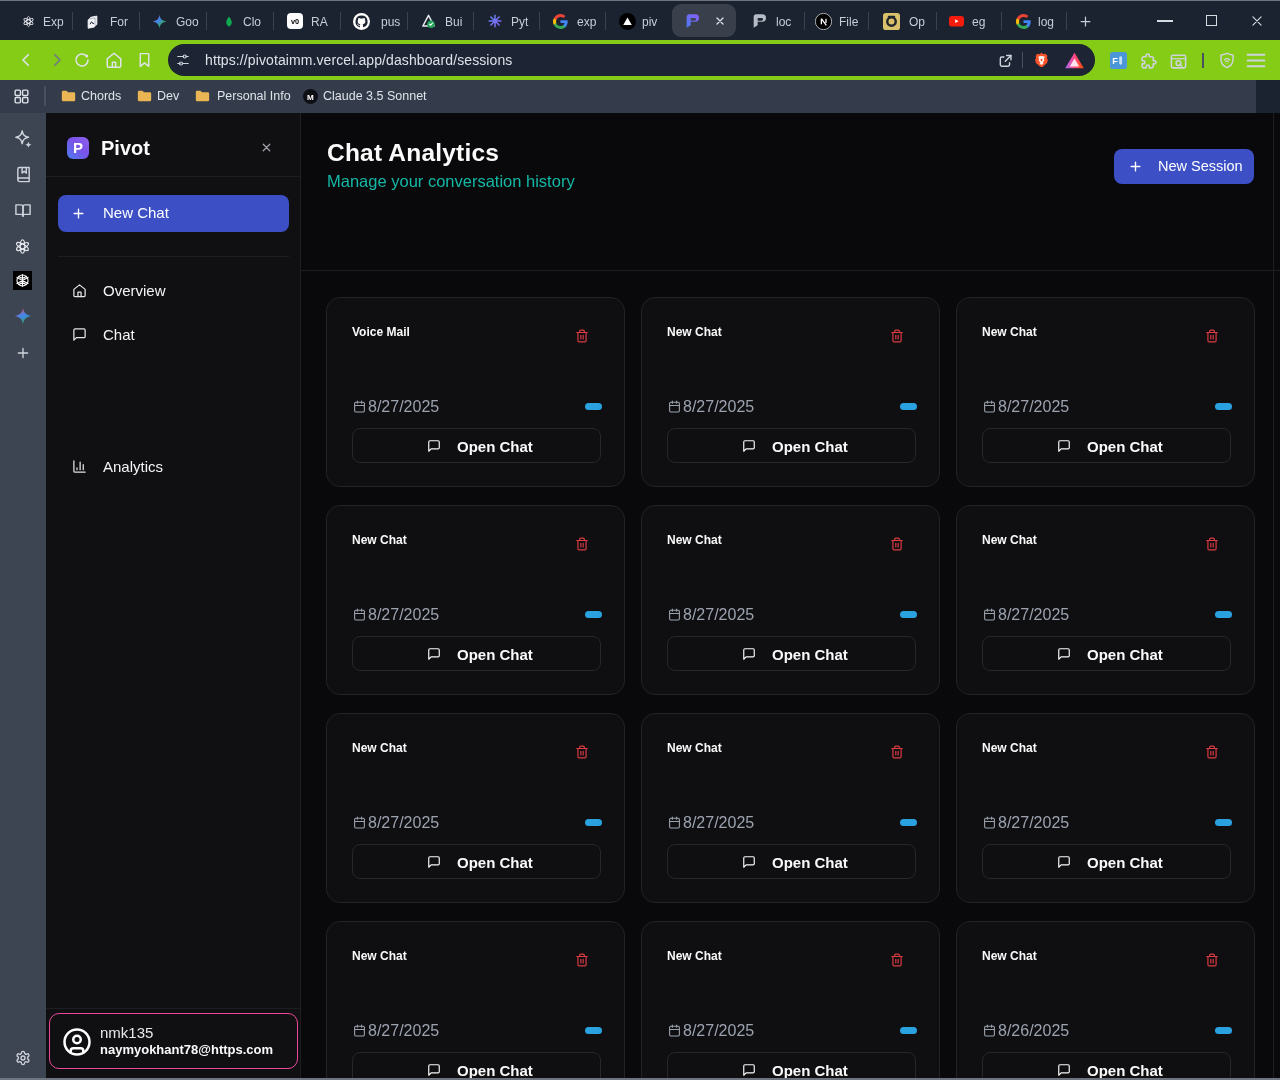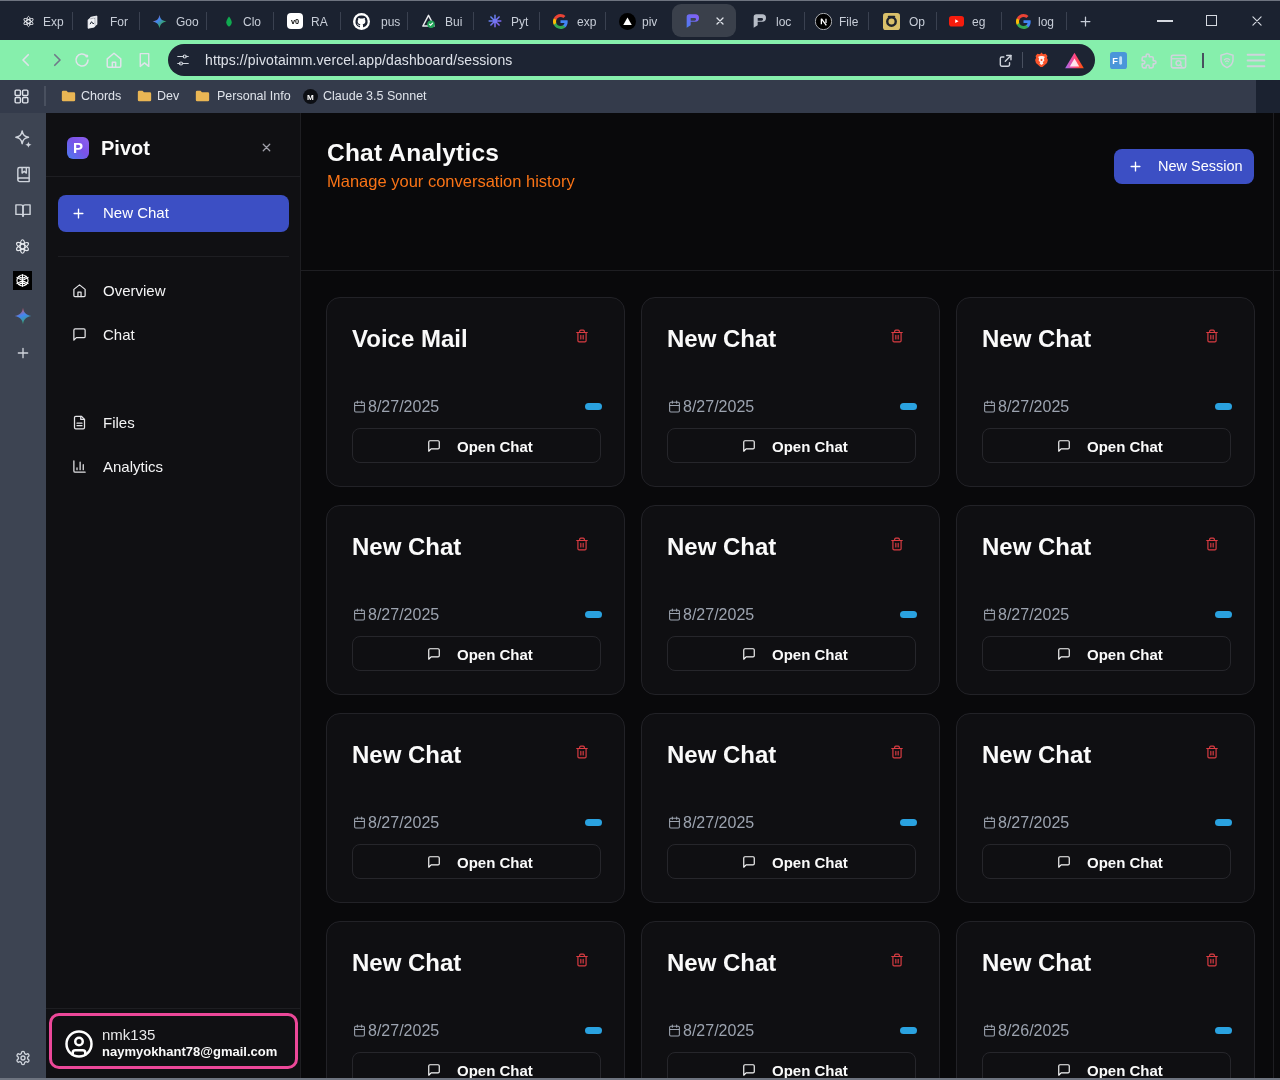--- a/index.html
+++ b/index.html
@@ -6,21 +6,21 @@
 html,body { width:1280px; height:1080px; overflow:hidden; background:#1b2230; font-family:"Liberation Sans", sans-serif; }
 .abs { position:absolute; }
 #stage { position:relative; width:1280px; height:1080px; }
 
 #topline { left:0; top:0; width:1280px; height:1px; background:#6e7480; }
 #tabstrip { left:0; top:1px; width:1280px; height:39px; background:#1b2230; }
 .tablabel { position:absolute; top:14px; font-size:12px; color:#c7cdd7; white-space:nowrap; }
 .tabsep { position:absolute; top:11px; width:1px; height:18px; background:#3a4150; }
 #activetab { position:absolute; left:672px; top:3px; width:64px; height:33px; background:#3a404b; border-radius:9px; }
 
-#toolbar { left:0; top:40px; width:1280px; height:40px; background:#86efac; }
+#toolbar { left:0; top:40px; width:1280px; height:40px; background:#84cc16; }
 #urlpill { position:absolute; left:168px; top:4px; width:927px; height:32px; background:#1d2433; border-radius:16px; }
 #urltext { position:absolute; left:37px; top:8px; font-size:14px; color:#dde1e8; letter-spacing:0.1px; }
 
 #bookbar { left:0; top:80px; width:1256px; height:33px; background:#343b4b; }
 .bklabel { position:absolute; top:9px; font-size:12.5px; color:#dfe3ea; white-space:nowrap; }
 
 #bsidebar { left:0; top:113px; width:46px; height:965px; background:#3d4452; }
 
 #appsidebar { left:46px; top:113px; width:255px; height:965px; background:#101013; border-right:1px solid #1e1e22; }
 #appmain { left:301px; top:113px; width:979px; height:967px; background:#09090b; }
@@ -31,35 +31,35 @@
 #pivotname { position:absolute; left:55px; top:24px; font-size:20px; font-weight:bold; color:#fafafa; }
 #sbline1 { position:absolute; left:0px; top:63px; width:255px; height:1px; background:#1e1e22; }
 #newchat { position:absolute; left:12px; top:82px; width:231px; height:37px; border-radius:8px; background:#3c4fc4; }
 #newchat .txt { position:absolute; left:45px; top:9px; font-size:15px; color:#fff; font-weight:500; }
 #sbline2 { position:absolute; left:12px; top:143px; width:231px; height:1px; background:#1e1e22; }
 .nav { position:absolute; left:12px; width:231px; height:36px; border-radius:8px; }
 .nav .txt { position:absolute; left:45px; top:9px; font-size:15px; color:#f4f4f5; font-weight:500; }
 .nav.active { background:#1b8bd0; }
 .nav svg { position:absolute; left:14px; top:10px; }
 #sbline3 { position:absolute; left:0px; top:895px; width:255px; height:1px; background:#1e1e22; }
-#userbox { position:absolute; left:3px; top:900px; width:249px; height:56px; border:3px solid #ec4899; border-radius:10px; background:#101013; }
+#userbox { position:absolute; left:3px; top:900px; width:249px; height:56px; border:1px solid #ec4899; border-radius:10px; background:#101013; }
 #userbox .n1 { position:absolute; left:50px; top:10px; font-size:15px; color:#e8e8ea; }
 #userbox .n2 { position:absolute; left:50px; top:28px; font-size:13px; font-weight:bold; color:#fafafa; }
 
 #h1 { position:absolute; left:327px; top:139px; font-size:24.5px; font-weight:bold; color:#fafafa; letter-spacing:0.2px; }
-#h2 { position:absolute; left:327px; top:172px; font-size:16.5px; color:#f97316; }
+#h2 { position:absolute; left:327px; top:172px; font-size:16.5px; color:#14b8a6; }
 #newsession { position:absolute; left:1114px; top:149px; width:140px; height:35px; border-radius:8px; background:#3c4fc4; }
 #newsession .txt { position:absolute; left:44px; top:9px; font-size:14.5px; color:#fff; font-weight:500; }
 #searchbox { position:absolute; left:327px; top:210px; width:928px; height:35px; border:1px solid #26262b; border-radius:8px; }
 #searchbox .ph { position:absolute; left:40px; top:9px; font-size:15px; color:#9ca3af; }
 #hline { position:absolute; left:301px; top:270px; width:979px; height:1px; background:#1e1e22; }
 #vline { position:absolute; left:1273px; top:113px; width:1px; height:967px; background:#1e1e22; }
 
 .card { position:absolute; width:299px; height:190px; background:#0f0f12; border:1px solid #222227; border-radius:14px; }
-.card .title { position:absolute; left:25px; top:27px; font-size:24px; font-weight:bold; color:#fafafa; }
+.card .title { position:absolute; left:25px; top:27px; font-size:12px; font-weight:bold; color:#fafafa; }
 .card .date { position:absolute; left:41px; top:100px; font-size:16px; color:#9ca3af; }
 .card .pill { position:absolute; left:258px; top:105px; width:17px; height:7px; border-radius:4px; background:#2aa2e0; }
 .card .btn { position:absolute; left:25px; top:130px; width:249px; height:35px; border:1px solid #26262b; border-radius:8px; }
 .card .btn .txt { position:absolute; left:104px; top:9px; font-size:15px; font-weight:bold; color:#fafafa; }
 .card .tico { position:absolute; left:248px; top:31px; }
 .card .cico { position:absolute; left:26px; top:102px; }
 .card .bico { position:absolute; left:74px; top:10px; }
 </style>
 </head>
 <body>
@@ -372,44 +372,36 @@
           <path d="M9.5 21.6v-7h5v7"></path>
         </svg>
       <div class="txt">Overview</div>
     </div>
     <div class="nav" style="top:204px">
       <svg width="15" height="15" viewBox="0 0 24 24" fill="none" stroke="#e4e4e7" stroke-width="2" stroke-linecap="round" stroke-linejoin="round">
           <path d="M21 15a2 2 0 0 1-2 2H7l-4 4V5a2 2 0 0 1 2-2h14a2 2 0 0 1 2 2z"></path>
         </svg>
       <div class="txt">Chat</div>
     </div>
-    <div class="nav" style="top:292px">
-      <svg width="15" height="15" viewBox="0 0 24 24" fill="none" stroke="#e4e4e7" stroke-width="2" stroke-linecap="round" stroke-linejoin="round">
-          <path d="M15 2H6a2 2 0 0 0-2 2v16a2 2 0 0 0 2 2h12a2 2 0 0 0 2-2V7Z"></path>
-          <path d="M14 2v5h6"></path>
-          <path d="M16 13H8M16 17H8"></path>
-        </svg>
-      <div class="txt">Files</div>
-    </div>
     <div class="nav" style="top:336px">
       <svg width="15" height="15" viewBox="0 0 24 24" fill="none" stroke="#e4e4e7" stroke-width="2" stroke-linecap="round" stroke-linejoin="round">
           <path d="M3 3v16a2 2 0 0 0 2 2h16"></path>
           <path d="M18 17V9M13 17V5M8 17v-3"></path>
         </svg>
       <div class="txt">Analytics</div>
     </div>
     <div id="sbline3"></div>
     <div id="userbox">
       <svg class="abs" style="left:12px;top:13px" width="30" height="30" viewBox="0 0 24 24" fill="none" stroke="#fff" stroke-width="2" stroke-linecap="round" stroke-linejoin="round">
           <circle cx="12" cy="12" r="10"></circle>
           <circle cx="12" cy="10" r="3"></circle>
           <path d="M7 20.66V19a2 2 0 0 1 2-2h6a2 2 0 0 1 2 2v1.66"></path>
         </svg>
       <div class="n1">nmk135</div>
-      <div class="n2">naymyokhant78@gmail.com</div>
+      <div class="n2">naymyokhant78@https.com</div>
     </div>
   </div>
   <div class="abs" id="appmain"></div>
   <div class="abs" id="h1">Chat Analytics</div>
   <div class="abs" id="h2">Manage your conversation history</div>
   <div class="abs" id="newsession">
     <svg class="abs" style="left:14px;top:10px" width="15" height="15" viewBox="0 0 24 24" fill="none" stroke="#fff" stroke-width="2.2" stroke-linecap="round">
         <path d="M5 12h14M12 5v14"></path>
       </svg>
     <div class="txt">New Session</div>

